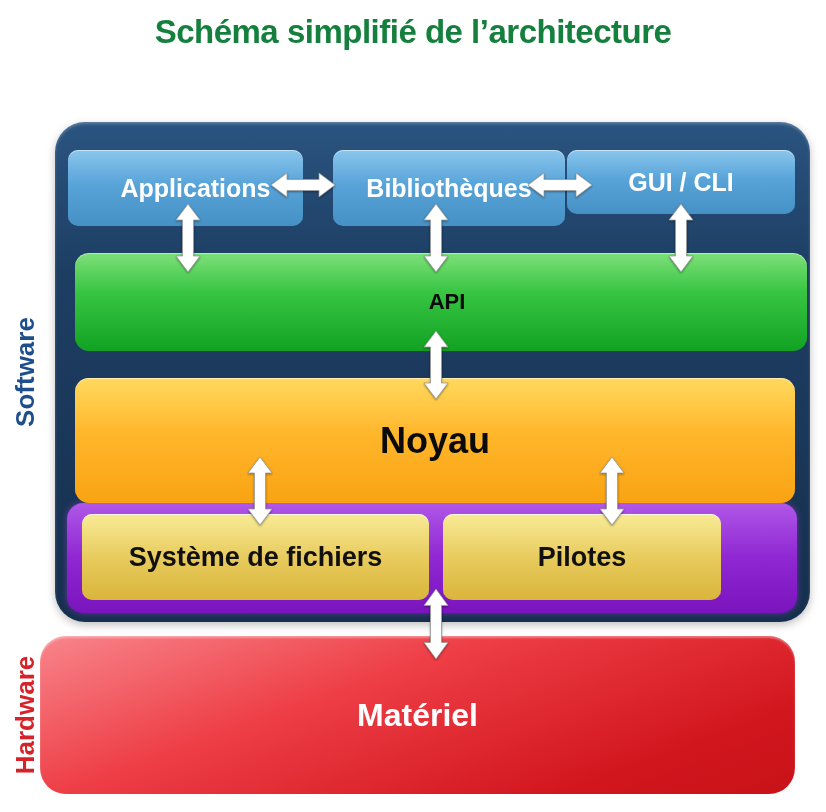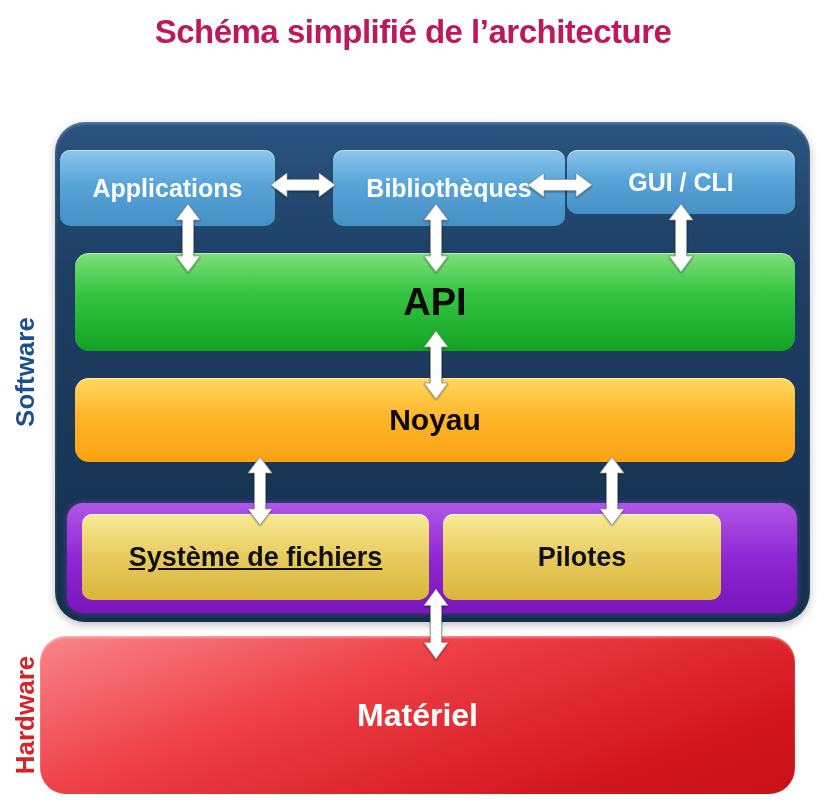--- a/index.html
+++ b/index.html
@@ -3,21 +3,21 @@
 <meta charset="utf-8">
 <style>
   html,body { margin:0; padding:0; background:#ffffff; }
   .canvas {
     position:relative; width:826px; height:812px; background:#ffffff;
     font-family:"Liberation Sans", sans-serif; overflow:hidden;
   }
   .title {
     position:absolute; top:12px; left:0; width:100%;
     text-align:center; font-weight:bold; font-size:33px; line-height:40px;
-    color:#be185d; letter-spacing:-0.5px;
+    color:#15803d; letter-spacing:-0.5px;
   }
   .side-label {
     position:absolute; width:164px; height:30px; transform:rotate(-90deg);
     text-align:center; font-weight:bold; font-size:26px; line-height:30px;
   }
   .software-label { left:-57px; top:357px; color:#1d4f8c; }
   .hardware-label { left:-57px; top:700px; color:#d6232a; }
 
   .software-container {
     position:absolute; left:55px; top:122px; width:755px; height:500px;
@@ -28,47 +28,48 @@
 
   .box {
     position:absolute; display:flex; align-items:center; justify-content:center;
     font-weight:bold; z-index:2;
   }
   .blue-box {
     background:linear-gradient(180deg,#8ac6ed 0%, #58a4d9 45%, #4590c4 100%);
     border-radius:10px; color:#ffffff; font-size:25px;
     box-shadow: inset 0 1px 0 rgba(255,255,255,0.5);
   }
-  .box-applications { left:60px;  top:150px; width:215px; height:76px; }
+  .box-applications { left:68px;  top:150px; width:215px; height:76px;padding-left:20px; }
   .box-bibliotheques{ left:333px; top:150px; width:232px; height:76px; }
   .box-gui-cli      { left:567px; top:150px; width:228px; height:64px; }
 
   .api-bar {
     left:75px; top:253px; width:720px; height:98px;
     background:linear-gradient(180deg,#7ee07a 0%, #37c542 40%, #12a223 100%);
-    border-radius:14px; color:#0a0a0a; font-size:38px;
+    border-radius:14px; color:#0a0a0a; font-size:22px;
     box-shadow: inset 0 1px 0 rgba(255,255,255,0.45);
+    padding-left: 12px;
   }
   .noyau-bar {
-    left:75px; top:378px; width:720px; height:84px;
+    left:75px; top:378px; width:720px; height:125px;
     background:linear-gradient(180deg,#ffd95e 0%, #ffb62b 45%, #f9a312 100%);
-    border-radius:14px; color:#0a0a0a; font-size:30px;
+    border-radius:14px; color:#0a0a0a; font-size:36px;
     box-shadow: inset 0 1px 0 rgba(255,255,255,0.5);
   }
   .purple-frame {
     position:absolute; left:67px; top:503px; width:730px; height:110px;
     background:linear-gradient(180deg,#b057e8 0%, #8f27d2 50%, #7a14bd 100%);
     border-radius:16px; box-shadow: 0 0 6px rgba(160,60,220,0.55); z-index:1;
   }
   .yellow-box {
     background:linear-gradient(180deg,#f8eb96 0%, #e8cb5e 50%, #d9b53b 100%);
     border-radius:10px; color:#101010; font-size:27px;
     box-shadow: inset 0 1px 0 rgba(255,255,255,0.7);
   }
-  .box-fichiers { left:82px;  top:514px; width:347px; height:86px;text-decoration:underline; }
+  .box-fichiers { left:82px;  top:514px; width:347px; height:86px; }
   .box-pilotes  { left:443px; top:514px; width:278px; height:86px; }
 
   .materiel-bar {
     left:40px; top:636px; width:755px; height:158px;
     background:linear-gradient(160deg,#f8858b 0%, #ee3e46 38%, #d2161e 80%, #c81218 100%);
     border-radius:26px; color:#ffffff; font-size:32px;
     box-shadow: inset 0 2px 2px rgba(255,255,255,0.35);
   }
 
   .arrow { position:absolute; z-index:5; filter: drop-shadow(0 1px 1px rgba(0,0,0,0.4)); }

